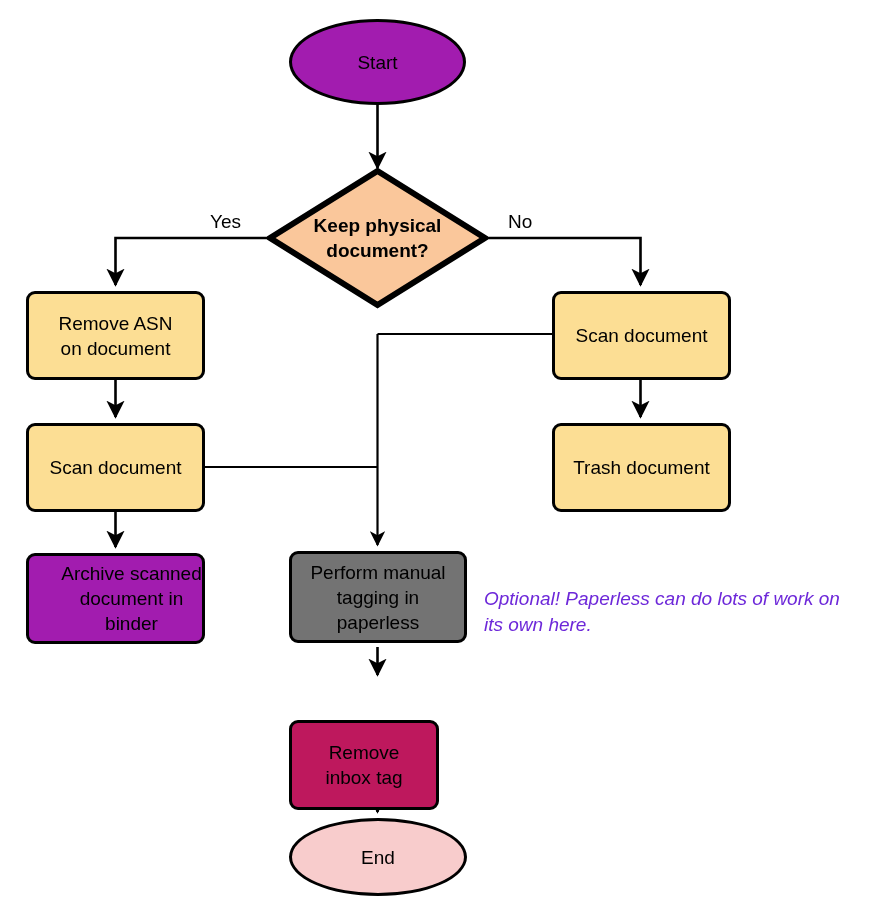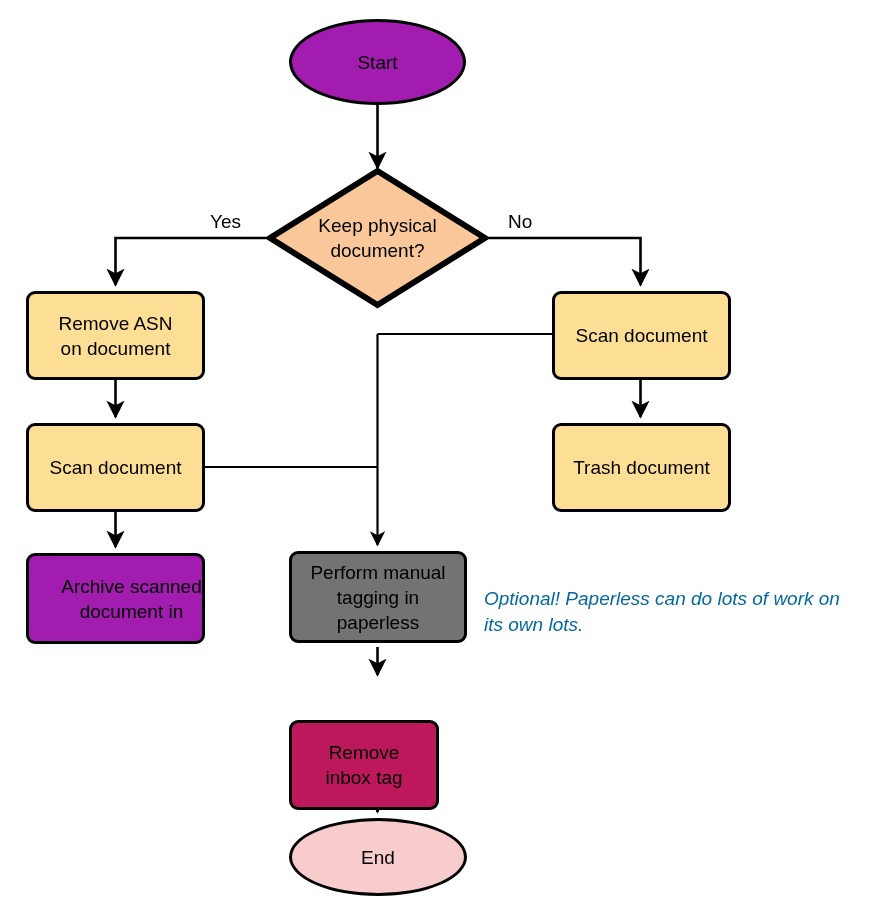--- a/index.html
+++ b/index.html
@@ -40,20 +40,21 @@
     border: 3px solid #000000;
     border-radius: 50%;
   }
   .node-process {
     border: 3px solid #000000;
     border-radius: 9px;
   }
   .node-decision {
     border: none;
     background: transparent;
+    font-weight: bold;
   }
   .diamond-shape {
     position: absolute;
     left: 0;
     top: 0;
     width: 100%;
     height: 100%;
   }
   .diamond-label {
     position: relative;
@@ -66,21 +67,21 @@
     font-size: 19px;
     color: #000000;
     z-index: 3;
     white-space: nowrap;
   }
   .annotation {
     position: absolute;
     font-size: 19px;
     line-height: 26px;
     font-style: italic;
-    color: #0369a1;
+    color: #6d28d9;
     z-index: 3;
   }
 </style>
 </head>
 <body>
 
 <div id="canvas">
 
   <svg id="edges" viewBox="0 0 888 907" width="888" height="907" xmlns="http://www.w3.org/2000/svg">
     <defs>
@@ -137,20 +138,21 @@
   </div>
 
   <div class="node node-process" style="left:26px; top:423px; width:179px; height:89px; background:#fcde94;">
     <span>Scan document</span>
   </div>
 
   <div class="node node-process" style="left:26px; top:553px; width:179px; height:91px; background:#a21caf;padding-left:32px;">
     <div>
       <div>Archive scanned</div>
       <div>document in</div>
+      <div>binder</div>
     </div>
   </div>
 
   <div class="node node-process" style="left:552px; top:291px; width:179px; height:89px; background:#fcde94;">
     <span>Scan document</span>
   </div>
 
   <div class="node node-process" style="left:552px; top:423px; width:179px; height:89px; background:#fcde94;">
     <span>Trash document</span>
   </div>
@@ -158,21 +160,21 @@
   <div class="node node-process" style="left:289px; top:551px; width:178px; height:92px; background:#737373;">
     <div>
       <div>Perform manual</div>
       <div>tagging in</div>
       <div>paperless</div>
     </div>
   </div>
 
   <div class="annotation" style="left:484px; top:586px; width:400px;">
     <div>Optional! Paperless can do lots of work on</div>
-    <div>its own lots.</div>
+    <div>its own here.</div>
   </div>
 
   <div class="node node-process" style="left:289px; top:681px; width:150px; height:90px; background:#be185d;margin-top:39px;">
     <div>
       <div>Remove</div>
       <div>inbox tag</div>
     </div>
   </div>
 
   <div class="node node-terminal" style="left:289px; top:818px; width:178px; height:78px; background:#f8cccc;">

